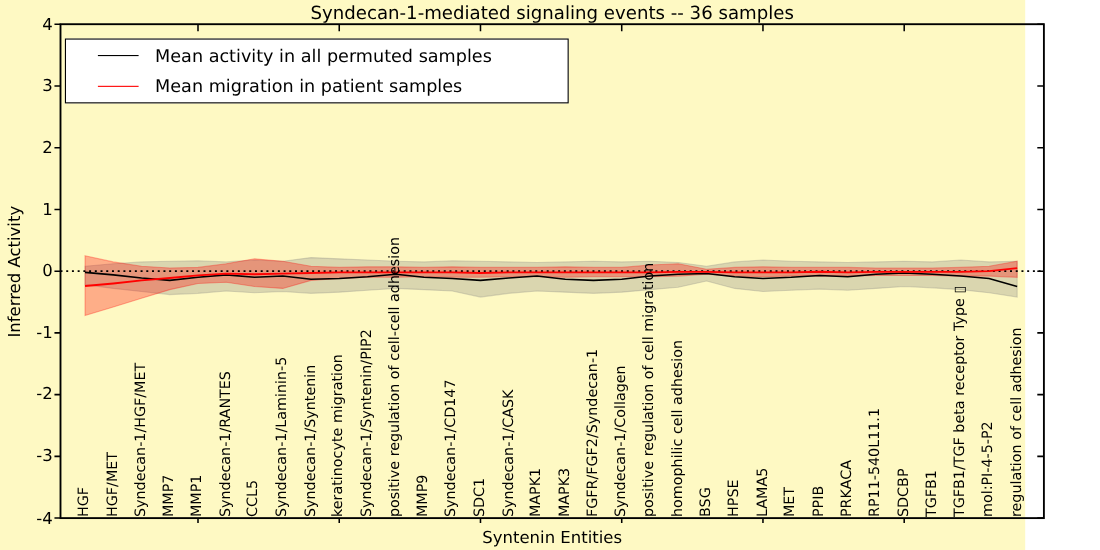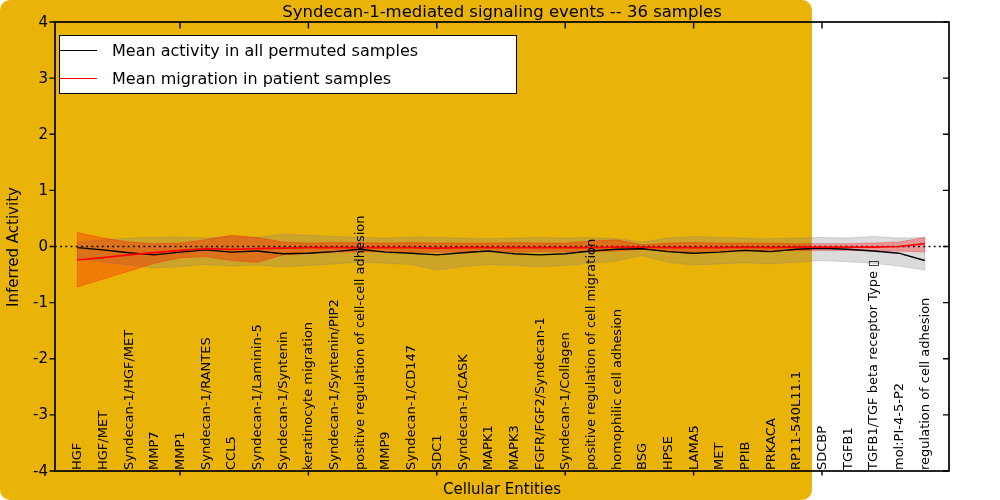--- a/index.html
+++ b/index.html
@@ -1,46 +1,46 @@
 <!DOCTYPE html>
 <html><head>
 <meta charset="utf-8">
 <style>
   html,body{margin:0;padding:0;background:#fff;width:1000px;height:500px;overflow:hidden;}
   body{font-family:"DejaVu Sans","Liberation Sans",sans-serif;color:#000;}
-  .figure{position:relative;width:812px;height:500px;background:#eab308;border-radius:10px;}
+  .figure{position:relative;width:932px;height:500px;background:#fef9c3;}
   svg{position:absolute;left:0;top:0;}
   .title{position:absolute;left:55px;top:2px;width:894px;text-align:center;font-size:16.5px;}
   .xlabel{position:absolute;left:55px;top:480px;width:894px;text-align:center;font-size:15px;}
   .ylabel{position:absolute;left:13px;top:247px;transform:translate(-50%,-50%) rotate(-90deg);font-size:15px;white-space:nowrap;}
   .ytick{position:absolute;left:16px;width:32px;text-align:right;font-size:15px;line-height:16px;}
   .xtick{position:absolute;transform:rotate(-90deg);transform-origin:0 0;font-size:13px;line-height:14px;white-space:nowrap;}
   .legend{position:absolute;left:59px;top:35px;width:458px;height:59px;border:1.7px solid #000;background:#fff;
-          display:flex;flex-direction:column;justify-content:space-evenly;padding-left:0;box-sizing:border-box;}
+          display:flex;flex-direction:column;justify-content:space-evenly;padding-left:29px;box-sizing:border-box;}
   .legend-row{display:flex;align-items:center;height:26px;}
   .legend-line{display:inline-block;width:37px;height:0;border-top:1.8px solid #000;margin-right:15px;flex:none;}
   .legend-label{font-size:16px;white-space:nowrap;}
 </style>
 </head>
 <body>
 
 <div class="figure">
   <svg id="plot" width="1000" height="500">
       <polygon points="77.3,242.0 103.0,239.8 128.7,238.1 154.3,237.5 180.0,237.0 205.7,238.1 231.4,236.4 257.1,237.5 282.7,234.2 308.4,235.3 334.1,236.4 359.8,237.5 385.5,238.1 411.1,237.0 436.8,237.5 462.5,238.1 488.2,238.6 513.9,238.1 539.5,237.5 565.2,238.1 590.9,237.5 616.6,238.6 642.3,242.0 667.9,238.1 693.6,236.4 719.3,237.5 745.0,238.1 770.7,238.6 796.3,238.1 822.0,237.5 847.7,238.1 873.4,236.4 899.1,238.1 924.7,237.5 924.7,270.1 899.1,266.1 873.4,263.3 847.7,261.7 822.0,260.5 796.3,262.2 770.7,263.9 745.0,262.8 719.3,263.9 693.6,265.0 667.9,262.2 642.3,255.5 616.6,261.1 590.9,263.3 565.2,265.6 539.5,266.7 513.9,265.6 488.2,264.5 462.5,266.7 436.8,270.1 411.1,264.5 385.5,263.3 359.8,262.2 334.1,263.9 308.4,265.6 282.7,266.7 257.1,265.0 231.4,266.1 205.7,264.5 180.0,266.7 154.3,267.8 128.7,265.0 103.0,262.2 77.3,258.8" fill="rgba(125,125,125,0.28)" stroke="rgba(125,125,125,0.28)" stroke-width="1"></polygon>
       <polygon points="77.3,232.5 103.0,238.1 128.7,242.0 154.3,243.7 180.0,243.1 205.7,239.8 231.4,235.3 257.1,237.5 282.7,242.0 308.4,243.1 334.1,242.6 359.8,242.6 385.5,243.1 411.1,242.6 436.8,243.1 462.5,243.1 488.2,243.1 513.9,242.6 539.5,243.1 565.2,243.1 590.9,240.9 616.6,239.8 642.3,244.8 667.9,243.1 693.6,242.6 719.3,243.1 745.0,243.1 770.7,243.1 796.3,243.7 822.0,243.7 847.7,243.7 873.4,243.1 899.1,242.0 924.7,237.5 924.7,252.1 899.1,251.0 873.4,251.0 847.7,250.4 822.0,250.4 796.3,250.4 770.7,251.0 745.0,251.0 719.3,251.0 693.6,251.6 667.9,251.0 642.3,249.3 616.6,251.0 590.9,251.6 565.2,251.6 539.5,251.6 513.9,252.1 488.2,251.6 462.5,251.6 436.8,252.1 411.1,252.1 385.5,251.6 359.8,252.1 334.1,252.1 308.4,253.2 282.7,254.9 257.1,262.2 231.4,260.5 205.7,256.6 180.0,257.7 154.3,263.3 128.7,271.2 103.0,279.1 77.3,286.9" fill="rgba(255,0,0,0.30)" stroke="rgba(255,0,0,0.30)" stroke-width="1"></polygon>
       <line x1="55" y1="246.5" x2="949" y2="246.5" stroke="#000000" stroke-width="1.6" stroke-dasharray="1.8,3.4"></line>
       <polyline points="77.3,247.6 103.0,249.9 128.7,252.7 154.3,254.9 180.0,252.1 205.7,249.9 231.4,252.1 257.1,251.0 282.7,253.8 308.4,253.2 334.1,251.6 359.8,249.3 385.5,252.1 411.1,253.2 436.8,254.9 462.5,252.7 488.2,251.0 513.9,253.8 539.5,254.9 565.2,253.8 590.9,251.0 616.6,249.3 642.3,248.7 667.9,251.6 693.6,253.2 719.3,252.1 745.0,250.4 770.7,251.6 796.3,249.3 822.0,248.2 847.7,249.3 873.4,251.0 899.1,253.2 924.7,260.5" fill="none" stroke="#000000" stroke-width="1.4"></polyline>
       <polyline points="77.3,260.0 103.0,257.7 128.7,254.9 154.3,252.7 180.0,250.4 205.7,248.7 231.4,249.3 257.1,248.7 282.7,248.2 308.4,247.6 334.1,247.6 359.8,247.6 385.5,247.6 411.1,247.6 436.8,248.2 462.5,247.6 488.2,247.6 513.9,247.6 539.5,247.6 565.2,247.6 590.9,247.6 616.6,247.1 642.3,247.1 667.9,247.6 693.6,247.6 719.3,247.6 745.0,247.1 770.7,247.6 796.3,247.1 822.0,247.1 847.7,247.1 873.4,247.1 899.1,246.5 924.7,243.7" fill="none" stroke="#ff0000" stroke-width="1.7"></polyline>
       <rect x="55" y="22" width="894" height="449" fill="none" stroke="#000" stroke-width="1.7"></rect>
       <path d="M180.0,22 v6.5 M180.0,471 v4.5 M308.4,22 v6.5 M308.4,471 v4.5 M436.8,22 v6.5 M436.8,471 v4.5 M565.2,22 v6.5 M565.2,471 v4.5 M693.6,22 v6.5 M693.6,471 v4.5 M822.0,22 v6.5 M822.0,471 v4.5 M55,22 h-5.5 M949,22 h-6 M55,78.125 h-5.5 M949,78.125 h-6 M55,134.25 h-5.5 M949,134.25 h-6 M55,190.375 h-5.5 M949,190.375 h-6 M55,246.5 h-5.5 M949,246.5 h-6 M55,302.625 h-5.5 M949,302.625 h-6 M55,358.75 h-5.5 M949,358.75 h-6 M55,414.875 h-5.5 M949,414.875 h-6 M55,471 h-5.5 M949,471 h-6 " stroke="#000" stroke-width="1.4" fill="none"></path>
     </svg>
 
   <div class="title">Syndecan-1-mediated signaling events -- 36 samples</div>
   <div class="ylabel">Inferred Activity</div>
-  <div class="xlabel">Cellular Entities</div>
+  <div class="xlabel">Syntenin Entities</div>
 
   <div id="yticks">
       <div class="ytick" style="top: 13.5px;">4</div>
       <div class="ytick" style="top: 69.625px;">3</div>
       <div class="ytick" style="top: 125.75px;">2</div>
       <div class="ytick" style="top: 181.875px;">1</div>
       <div class="ytick" style="top: 238px;">0</div>
       <div class="ytick" style="top: 294.125px;">-1</div>
       <div class="ytick" style="top: 350.25px;">-2</div>
       <div class="ytick" style="top: 406.375px;">-3</div>

